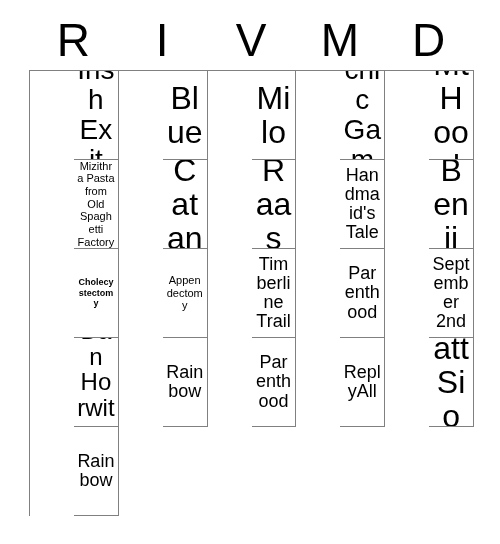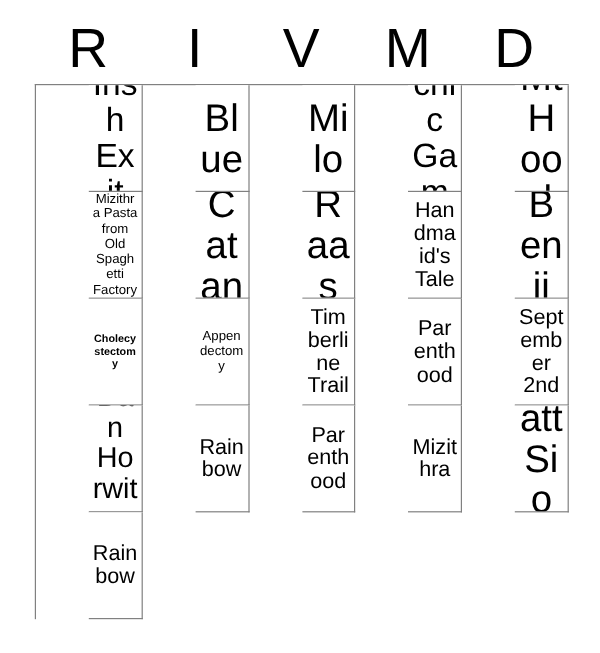--- a/index.html
+++ b/index.html
@@ -141,21 +141,21 @@
       <div class="bingo-cell fs-lg">
         <span class="cell-text">Dan Horwitz</span>
       </div>
       <div class="bingo-cell fs-md">
         <span class="cell-text">Rainbow</span>
       </div>
       <div class="bingo-cell fs-md">
         <span class="cell-text">Parenthood</span>
       </div>
       <div class="bingo-cell fs-md">
-        <span class="cell-text">Mizithra</span>
+        <span class="cell-text">ReplyAll</span>
       </div>
       <div class="bingo-cell fs-xxl">
         <span class="cell-text">Matt Siow</span>
       </div>
       <div class="bingo-cell fs-md">
         <span class="cell-text">Rainbow</span>
       </div>
     </div>
 
 </div>

